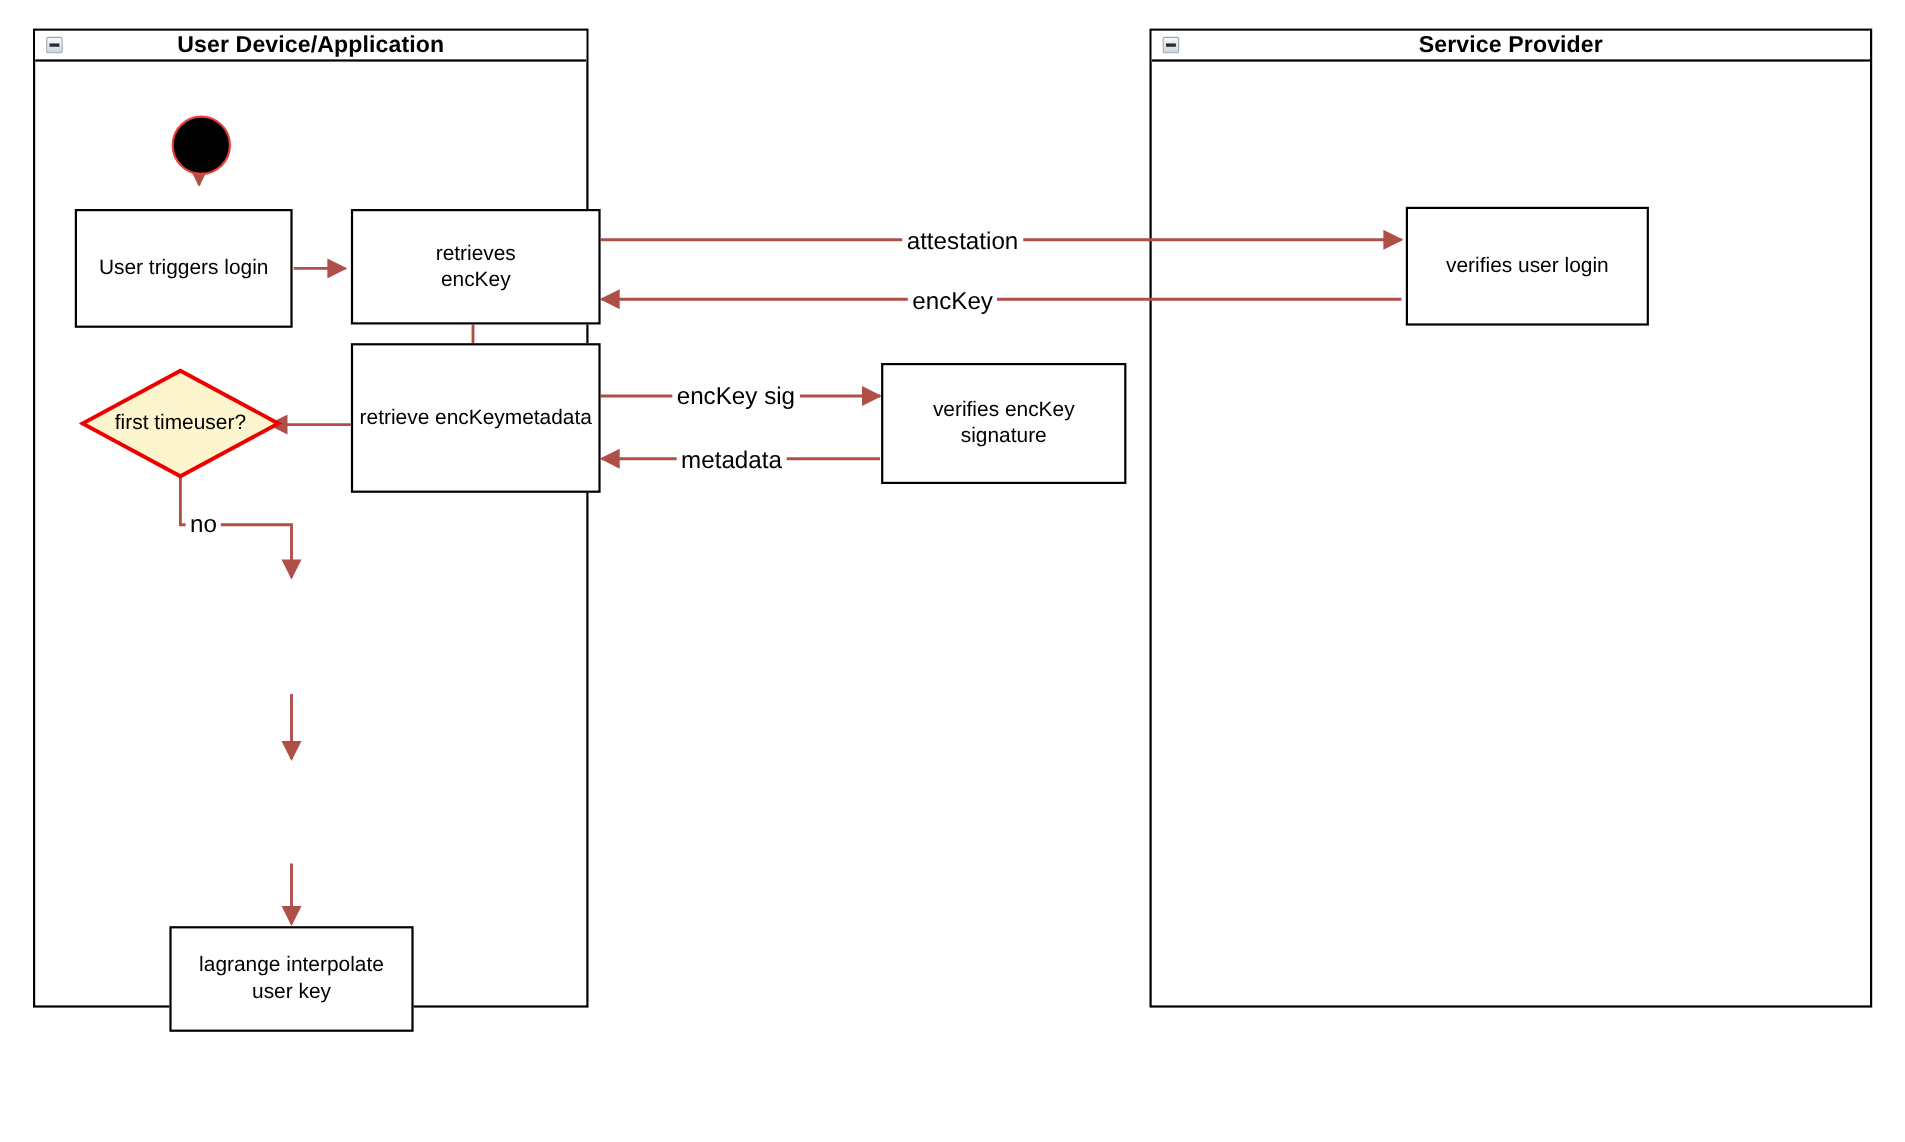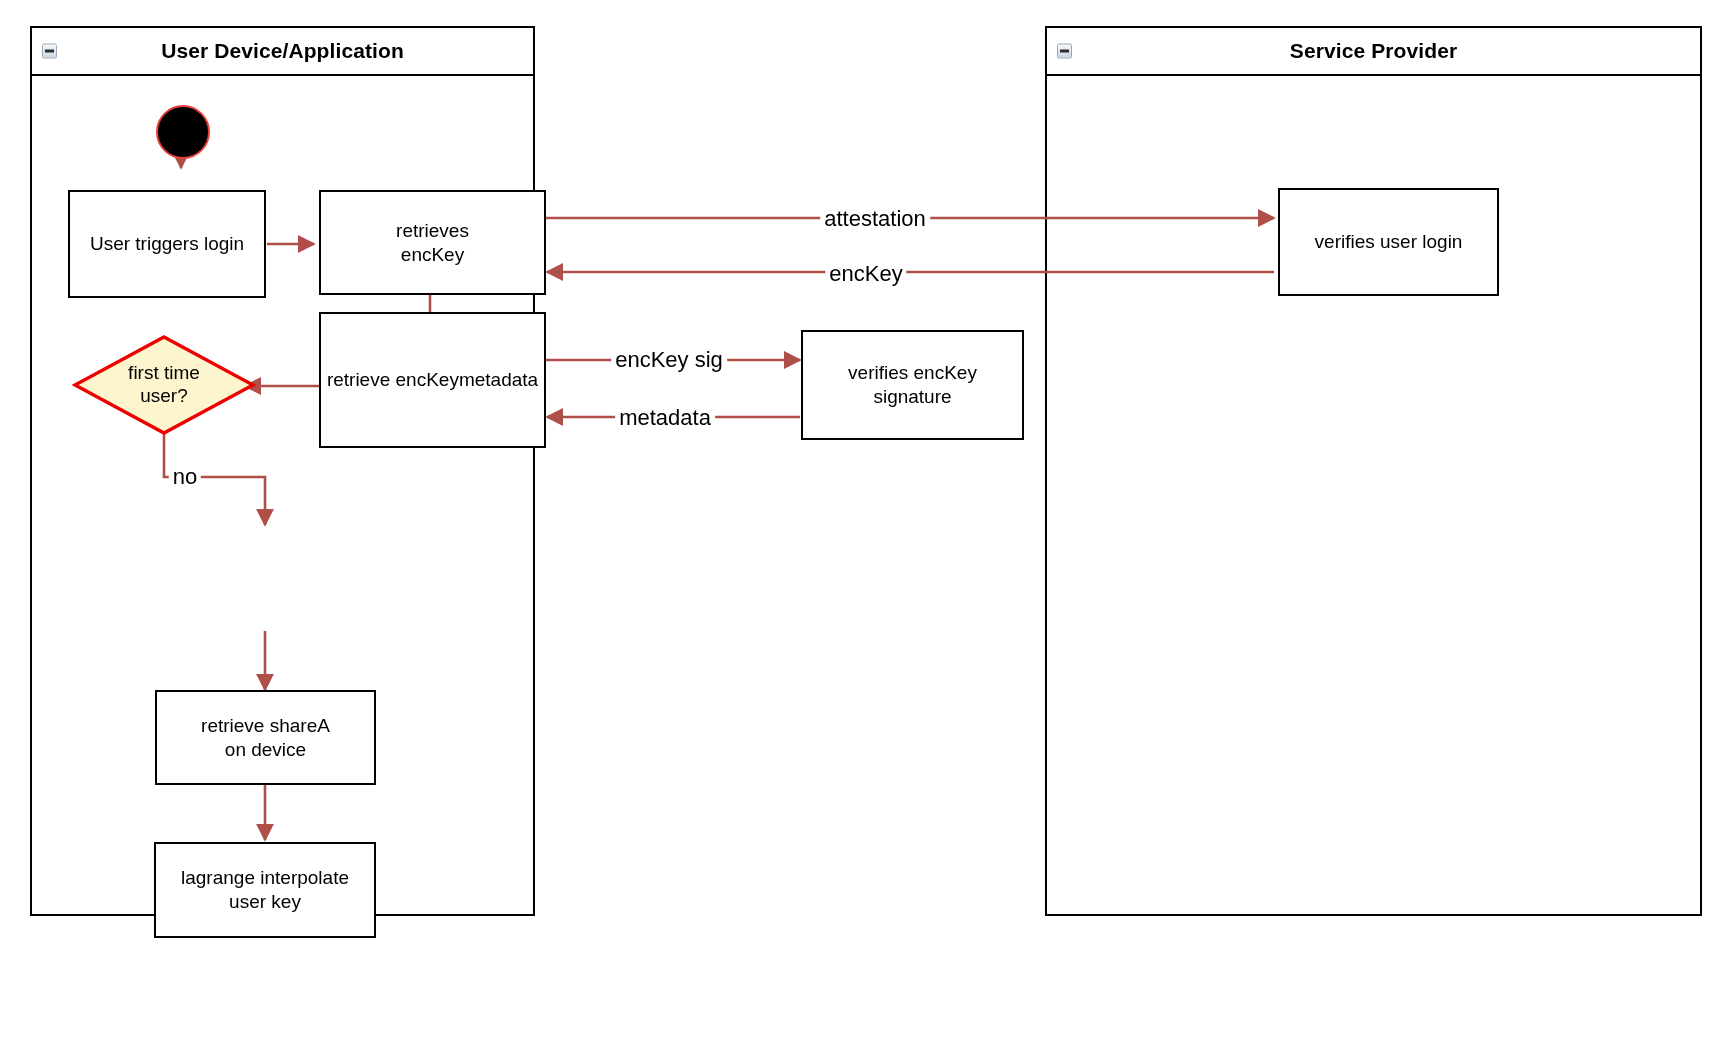--- a/index.html
+++ b/index.html
@@ -21,21 +21,21 @@
     box-sizing: border-box;
     border: 2px solid #000000;
     background: #ffffff;
   }
   .lane-header {
     position: absolute;
     box-sizing: border-box;
     border-bottom: 2px solid #000000;
     left: 0;
     top: 0;
-    height: 48px;
+    height: 28px;
     width: 100%;
     display: flex;
     align-items: center;
     justify-content: center;
     background: #ffffff;
   }
   .lane-title {
     font-size: 21px;
     font-weight: bold;
     color: #000000;
@@ -94,21 +94,21 @@
     position: absolute;
   }
   .diamond-wrap svg { display: block; }
   .diamond-label {
     position: absolute;
     left: 0; top: 0;
     width: 100%; height: 100%;
     display: flex;
     align-items: center;
     justify-content: center;
-    flex-direction: column;
+    flex-direction: row;
     font-size: 19px;
     color: #000000;
     line-height: 1.2;
     text-align: center;
     pointer-events: none;
   }
 
   
   .edge-label {
     position: absolute;
@@ -205,24 +205,20 @@
     <svg width="184" height="102" viewBox="0 0 184 102" xmlns="http://www.w3.org/2000/svg">
       <polygon points="92,3 181,51 92,99 3,51" fill="#fdf5cd" stroke="#ee0000" stroke-width="3.5"></polygon>
     </svg>
     <div class="diamond-label">
       <span>first time</span>
       <span>user?</span>
     </div>
   </div>
 
 
-  <div class="node" style="left:155px; top:690px; width:221px; height:95px; flex-direction:column;">
-    <span>retrieve shareA</span>
-    <span>on device</span>
-  </div>
 
   <div class="node" style="left:154px; top:842px; width:222px; height:96px; flex-direction:column;">
     <span>lagrange interpolate</span>
     <span>user key</span>
   </div>
 
   <div class="node" style="left:801px; top:330px; width:223px; height:110px; flex-direction:column;">
     <span>verifies encKey</span>
     <span>signature</span>
   </div>

